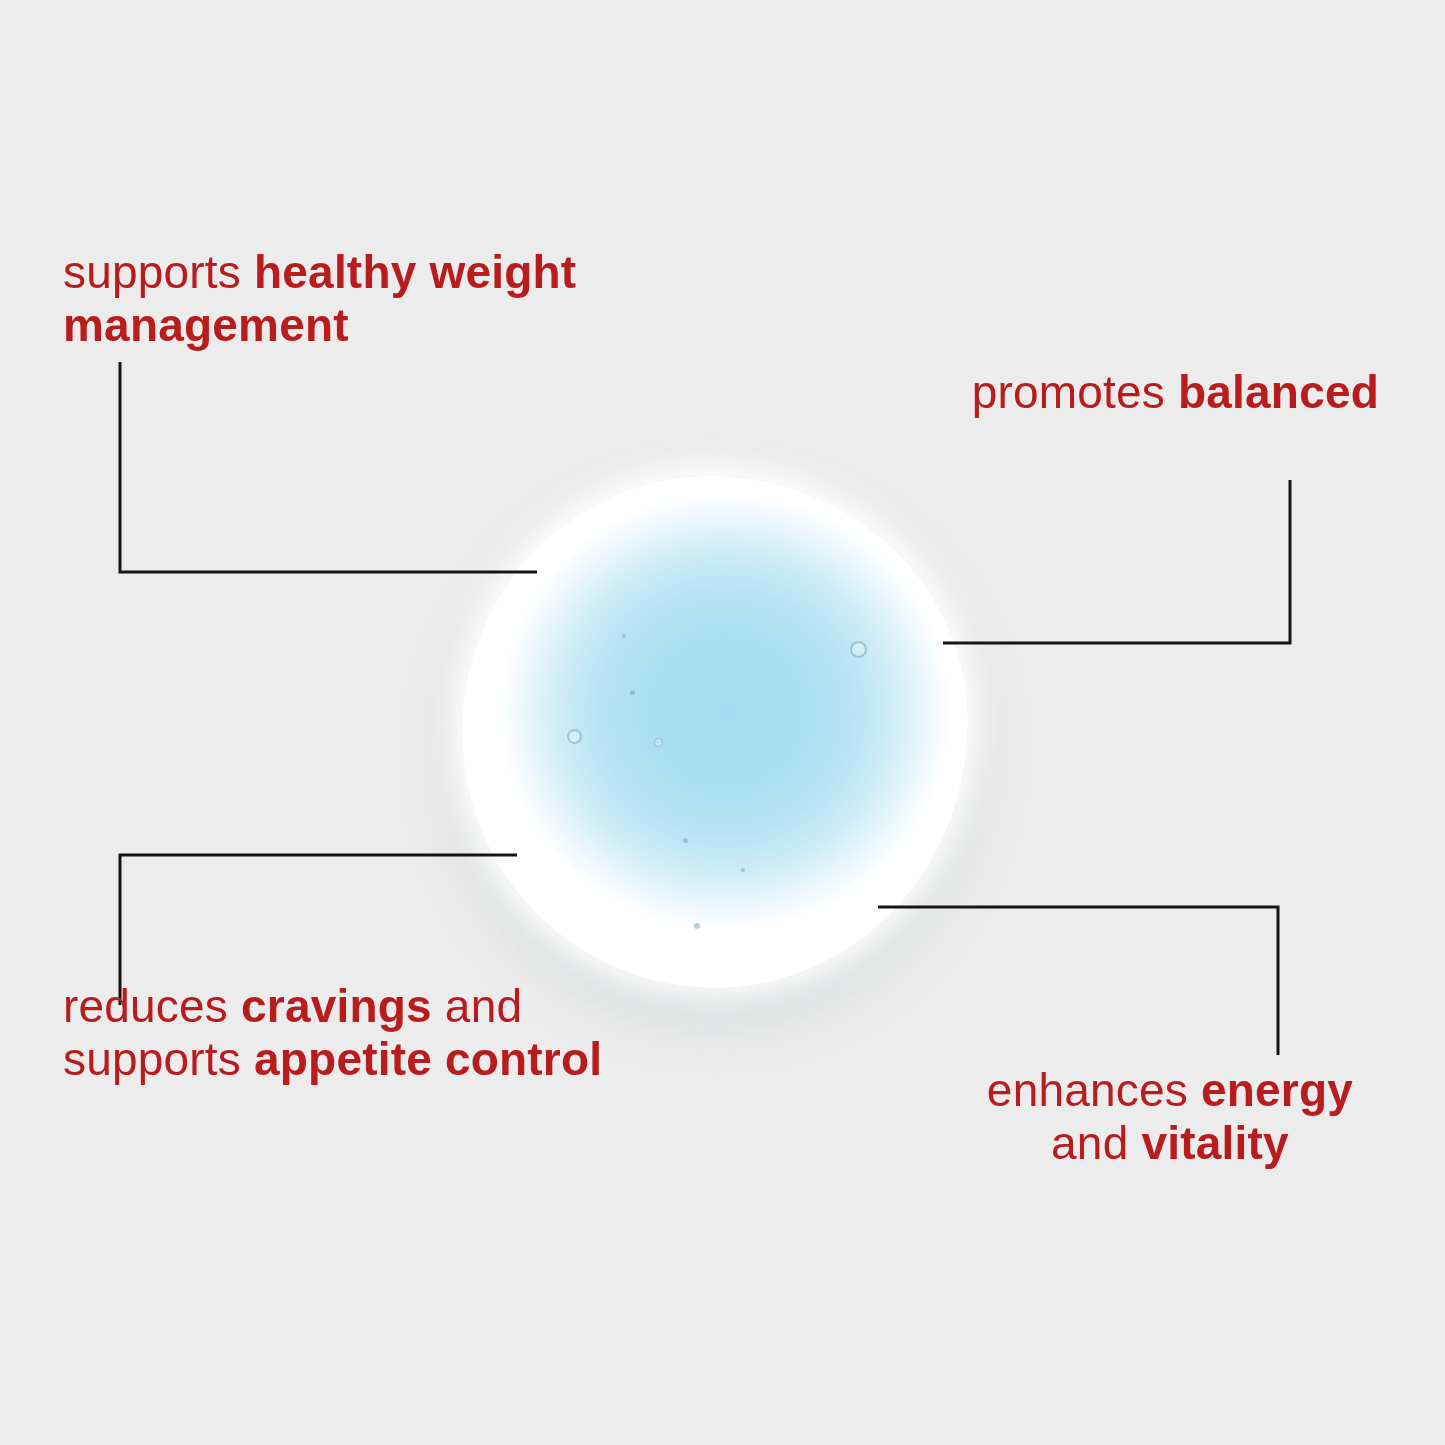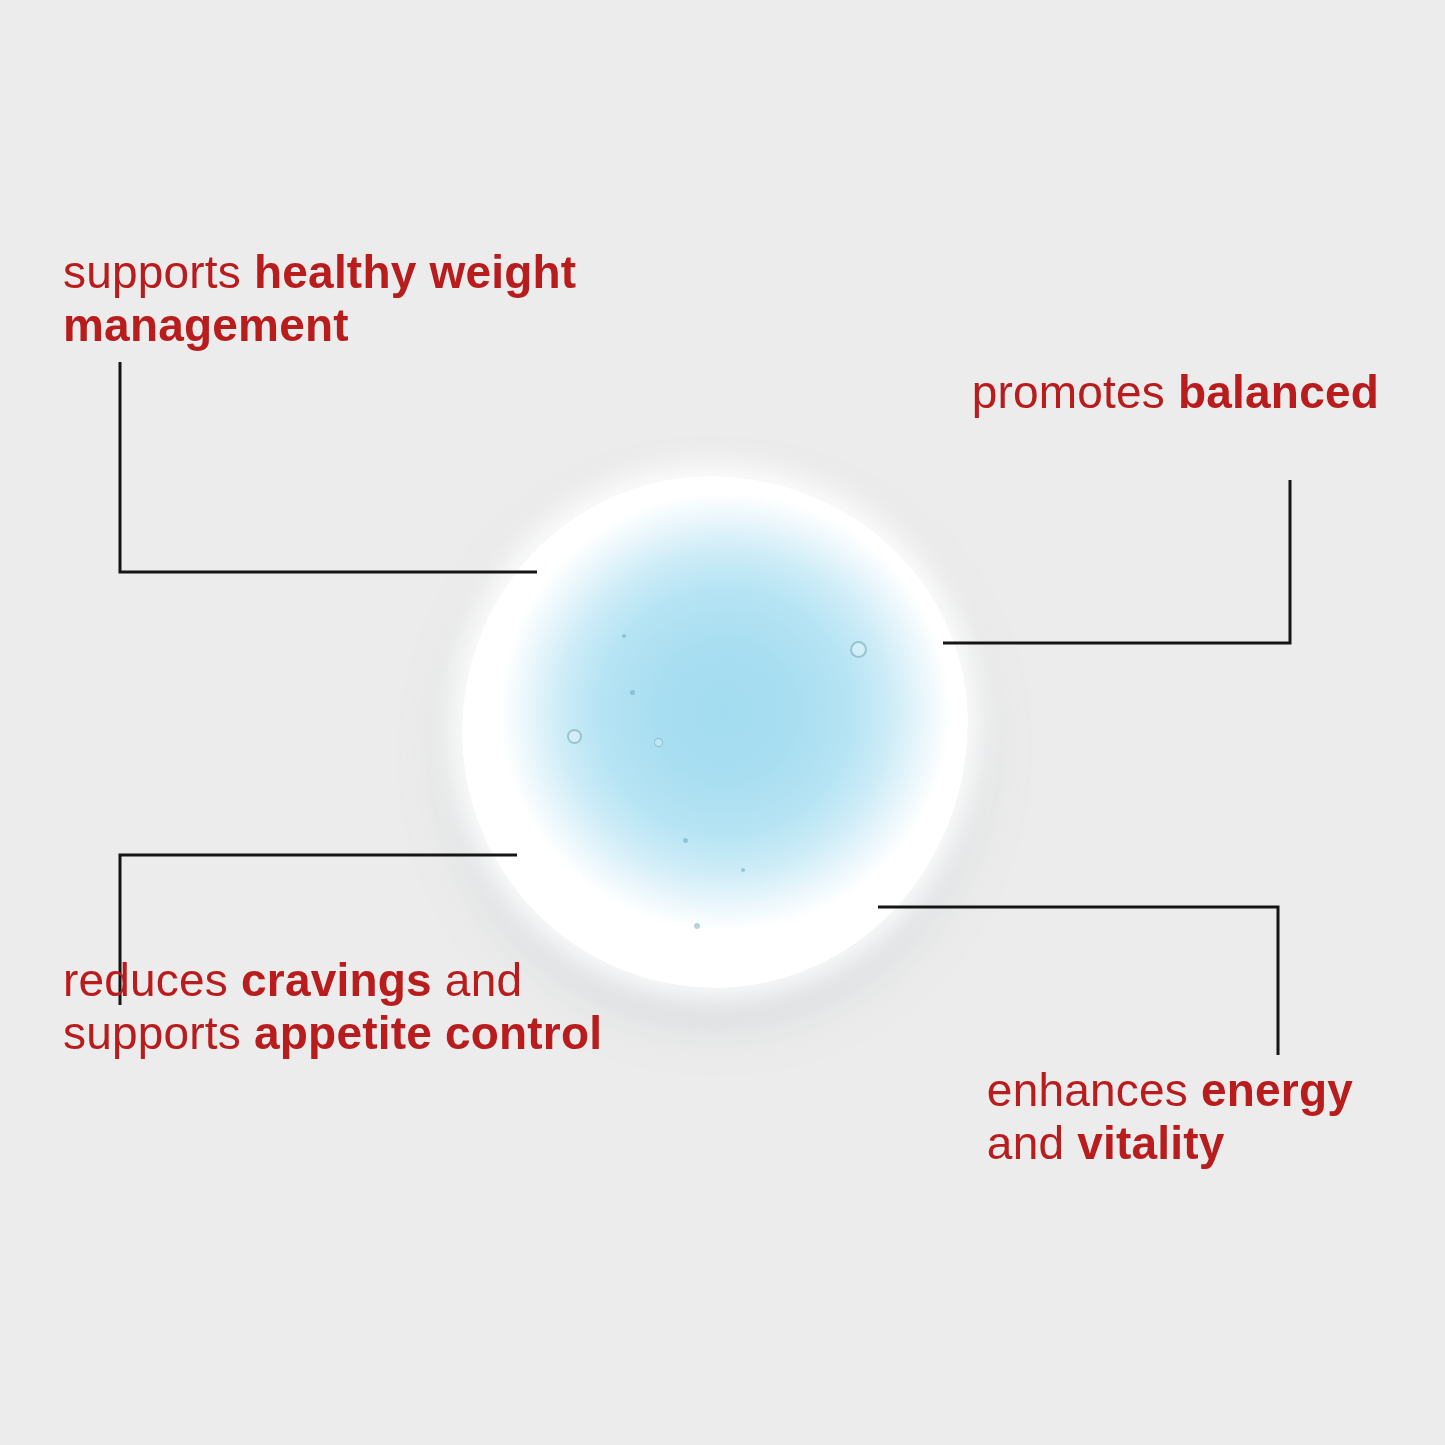--- a/index.html
+++ b/index.html
@@ -71,22 +71,22 @@
     font-size:46px;
     line-height:1.16;
     color:#b91c1c;
     font-weight:400;
     letter-spacing:0.2px;
     white-space:nowrap;
   }
   .callout strong{font-weight:700;}
   .tl{left:63px;top:246px;text-align:left;}
   .tr{right:66px;top:366px;text-align:center;}
-  .bl{left:63px;top:954px;text-align:left;}
-  .br{right:92px;top:1064px;text-align:left;}
+  .bl{left:63px;top:980px;text-align:left;}
+  .br{right:92px;top:1064px;text-align:center;}
 </style>
 </head>
 <body>
 
 <div class="canvas">
 
   <div class="droplet">
     <span class="bubble b1"></span>
     <span class="bubble b2"></span>
     <span class="bubble b3"></span>

